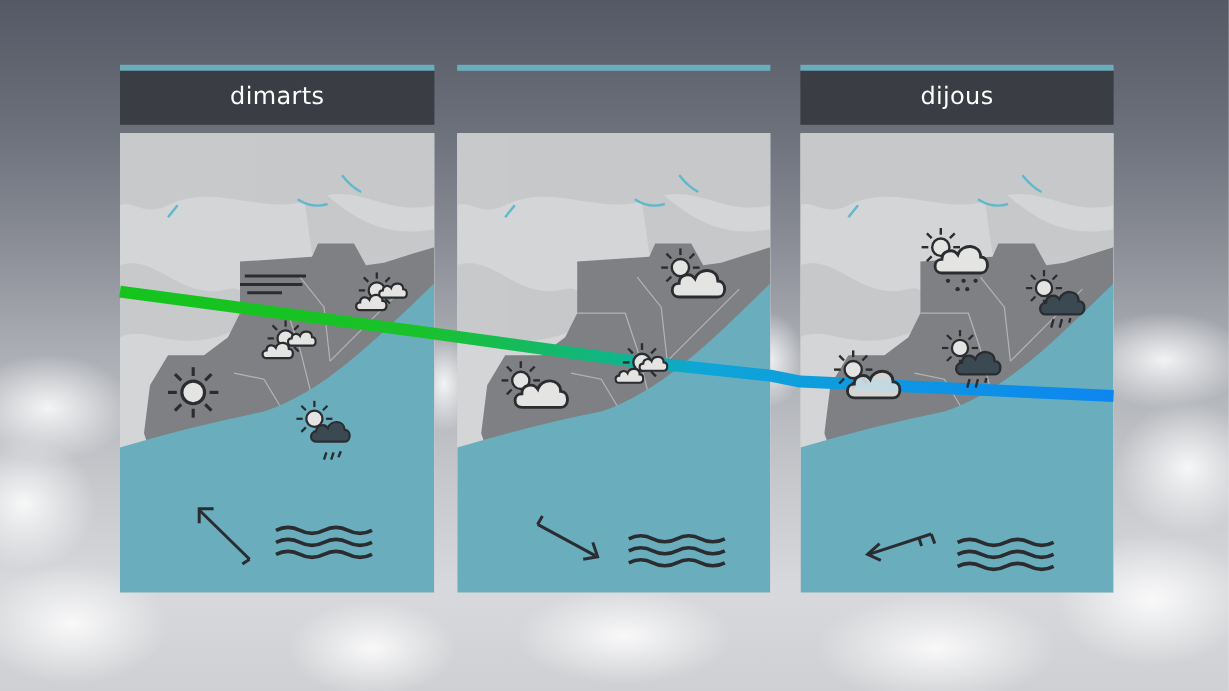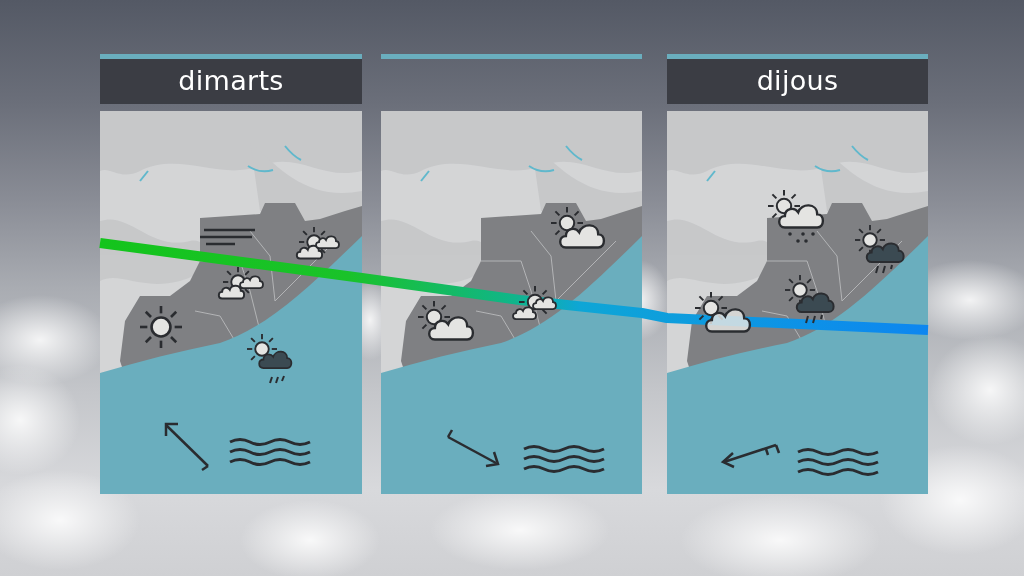--- a/index.html
+++ b/index.html
@@ -7,21 +7,21 @@
     width: 1024px; height: 576px; overflow: hidden; position: relative;
     background: linear-gradient(180deg, #545965 0%, #6b6f7a 18%, #8a8d96 35%, #a9acb2 50%, #c4c6ca 68%, #d8d9dc 85%, #cfd0d3 100%);
     font-family: "DejaVu Sans", "Liberation Sans", sans-serif;
   }
   .clouds { position: absolute; left: 0; top: 0; width: 1024px; height: 576px; pointer-events: none; }
   .panel { position: absolute; top: 54px; }
   .panel .strip { position: absolute; left: 0; top: 0; height: 5px; width: 100%; }
   .panel .header {
     position: absolute; left: 0; top: 5px; height: 45px; width: 100%;
     background: #3b3d44; color: #ffffff;
-    font-size: 27px; text-align: center; line-height: 43px; letter-spacing: 0.3px;
+    font-size: 20px; text-align: center; line-height: 43px; letter-spacing: 0.3px;
   }
   .panel .map { position: absolute; left: 0; top: 57px; width: 100%; height: 383px; overflow: hidden; background: #d2d3d4; }
   .map svg { display: block; }
   .overlay { position: absolute; left: 0; top: 0; width: 1024px; height: 576px; pointer-events: none; }
 </style>
 </head>
 <body>
 
 <svg class="clouds" viewBox="0 0 1024 576">
   <defs>

